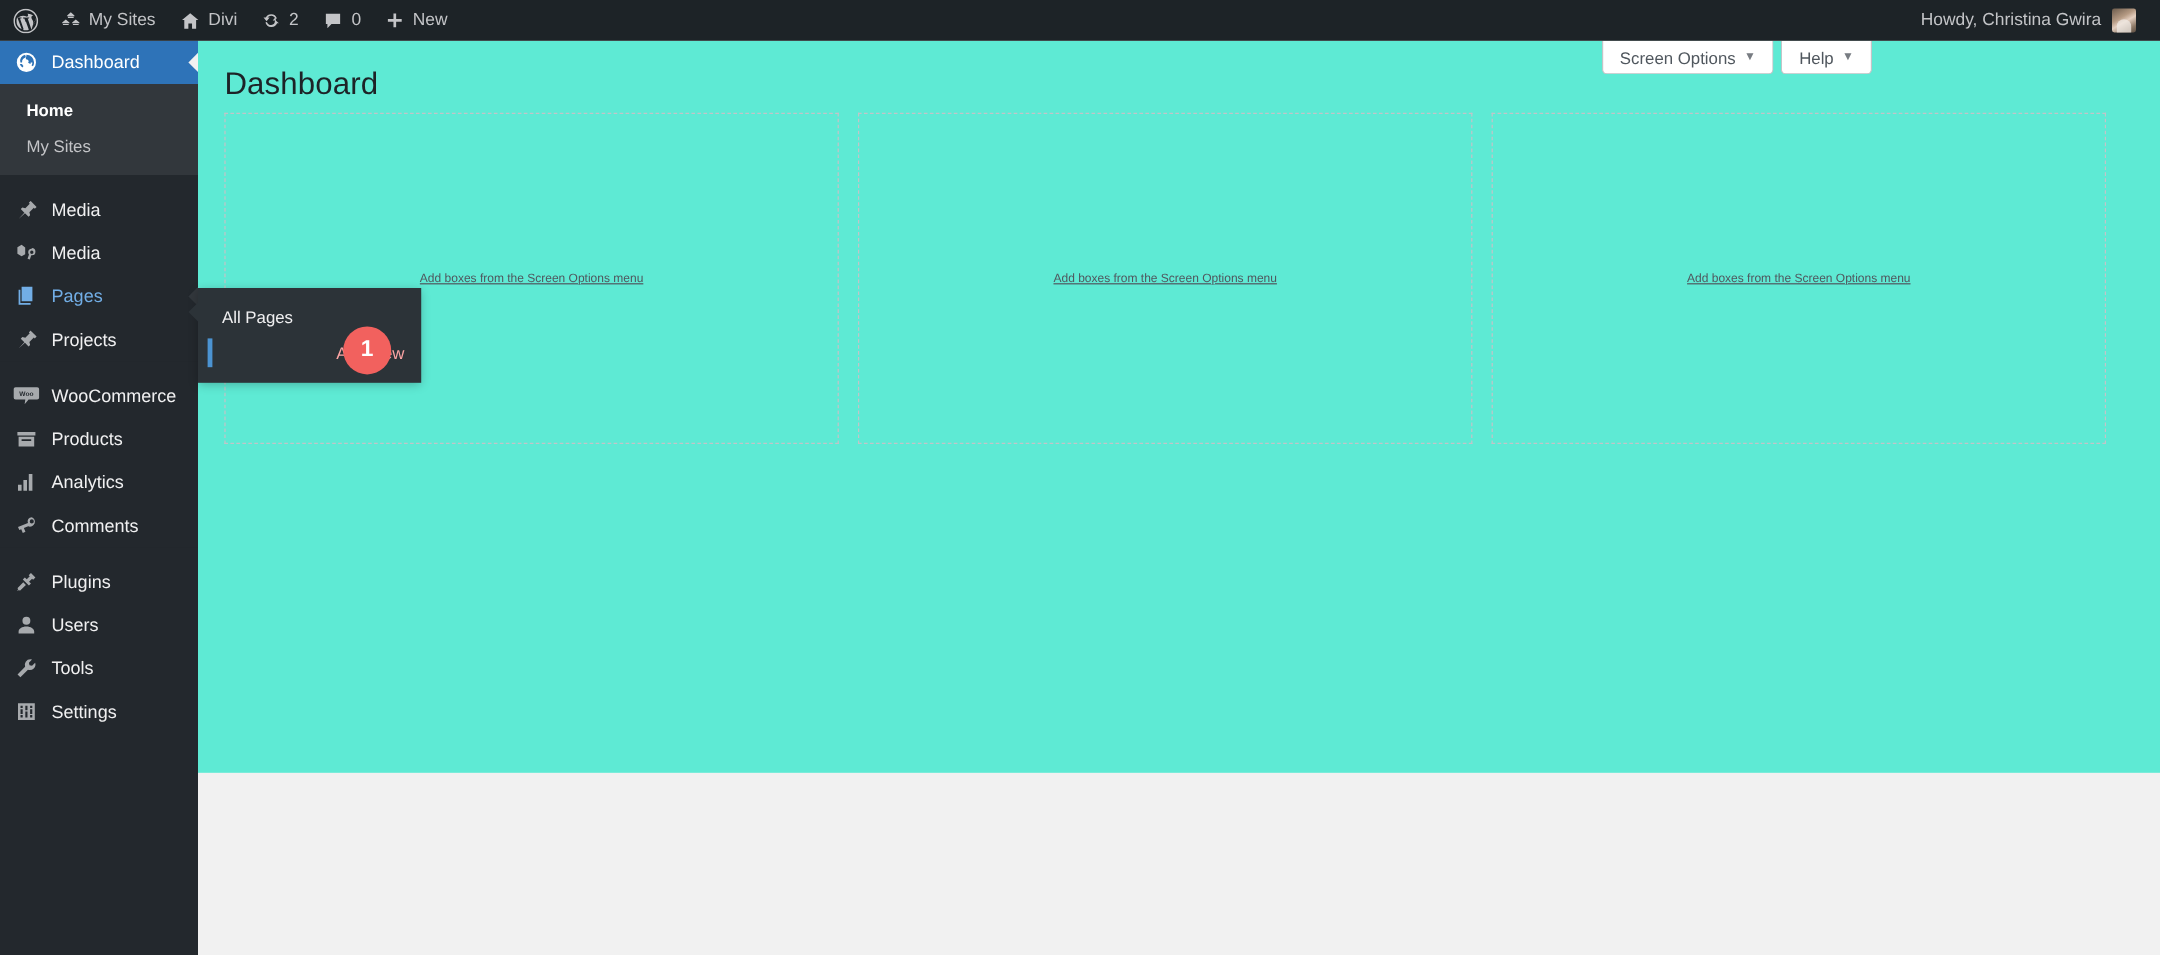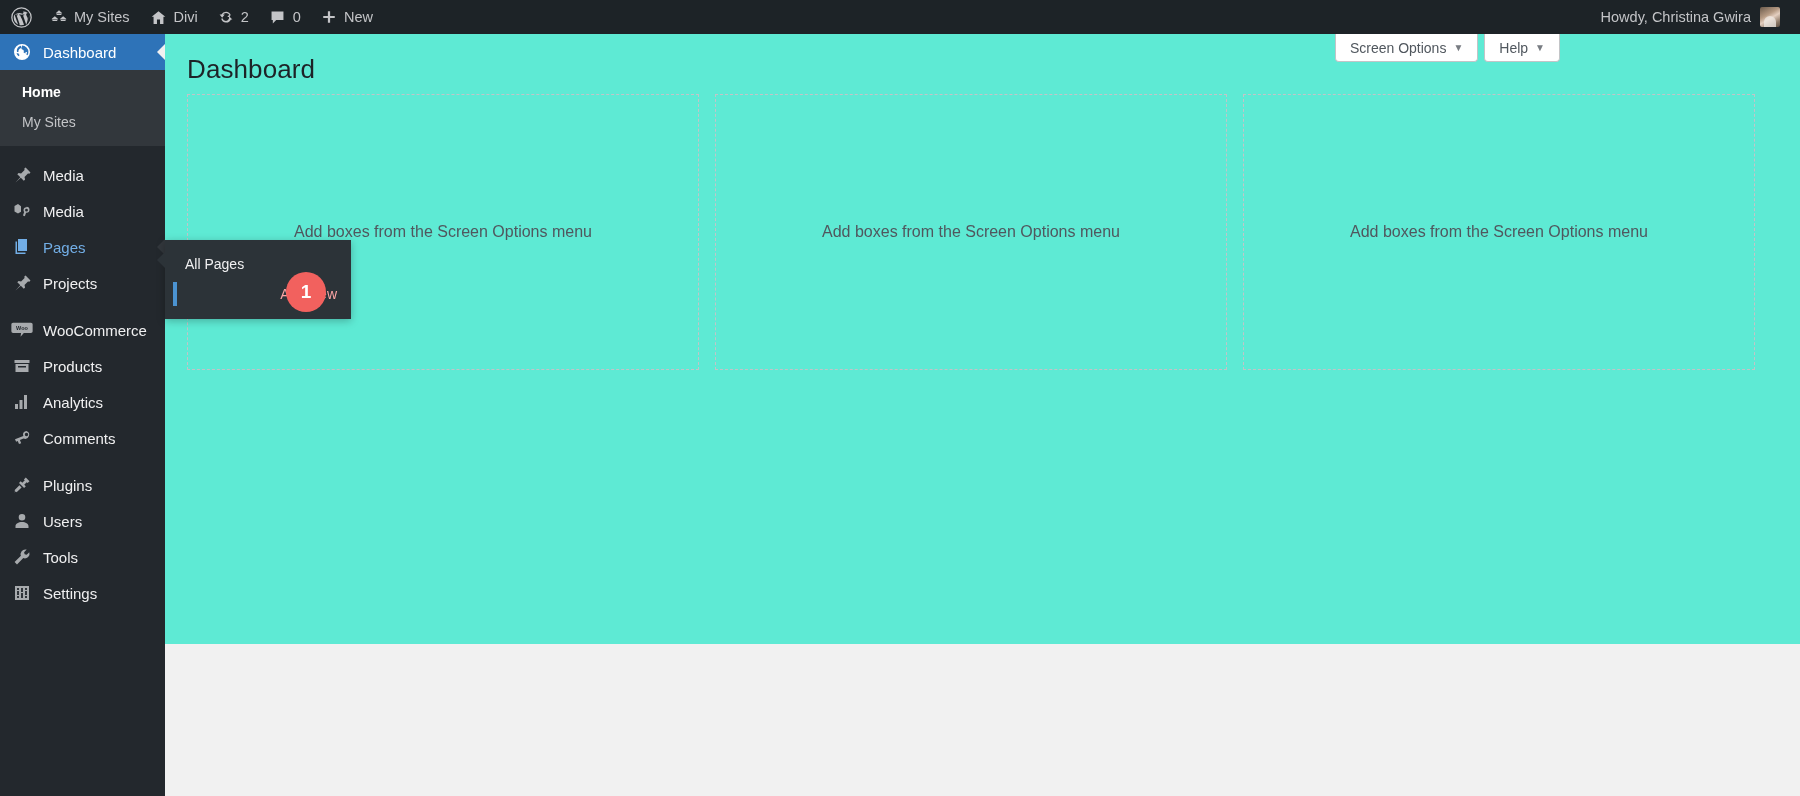--- a/index.html
+++ b/index.html
@@ -201,23 +201,24 @@
     position: absolute; left: 22px; top: 60px;
     width: 1568px; height: 276px;
     display: flex; gap: 16px;
   }
   .dash-col {
     flex: 1 1 0;
     border: 1px dashed #c3c4c7;
     display: flex; align-items: center; justify-content: center;
   }
   .dash-col .hint {
-    font-size: 16px;
+    font-size: 10px;
     color: #50575e;
     text-align: left;
+    text-decoration: underline;
   }
 </style>
 </head>
 <body>
 
 <div id="adminbar">
 
   <div class="ab-item wp-logo">
     <span class="ab-icon">
       <svg width="21" height="21" viewBox="0 0 20 20">

